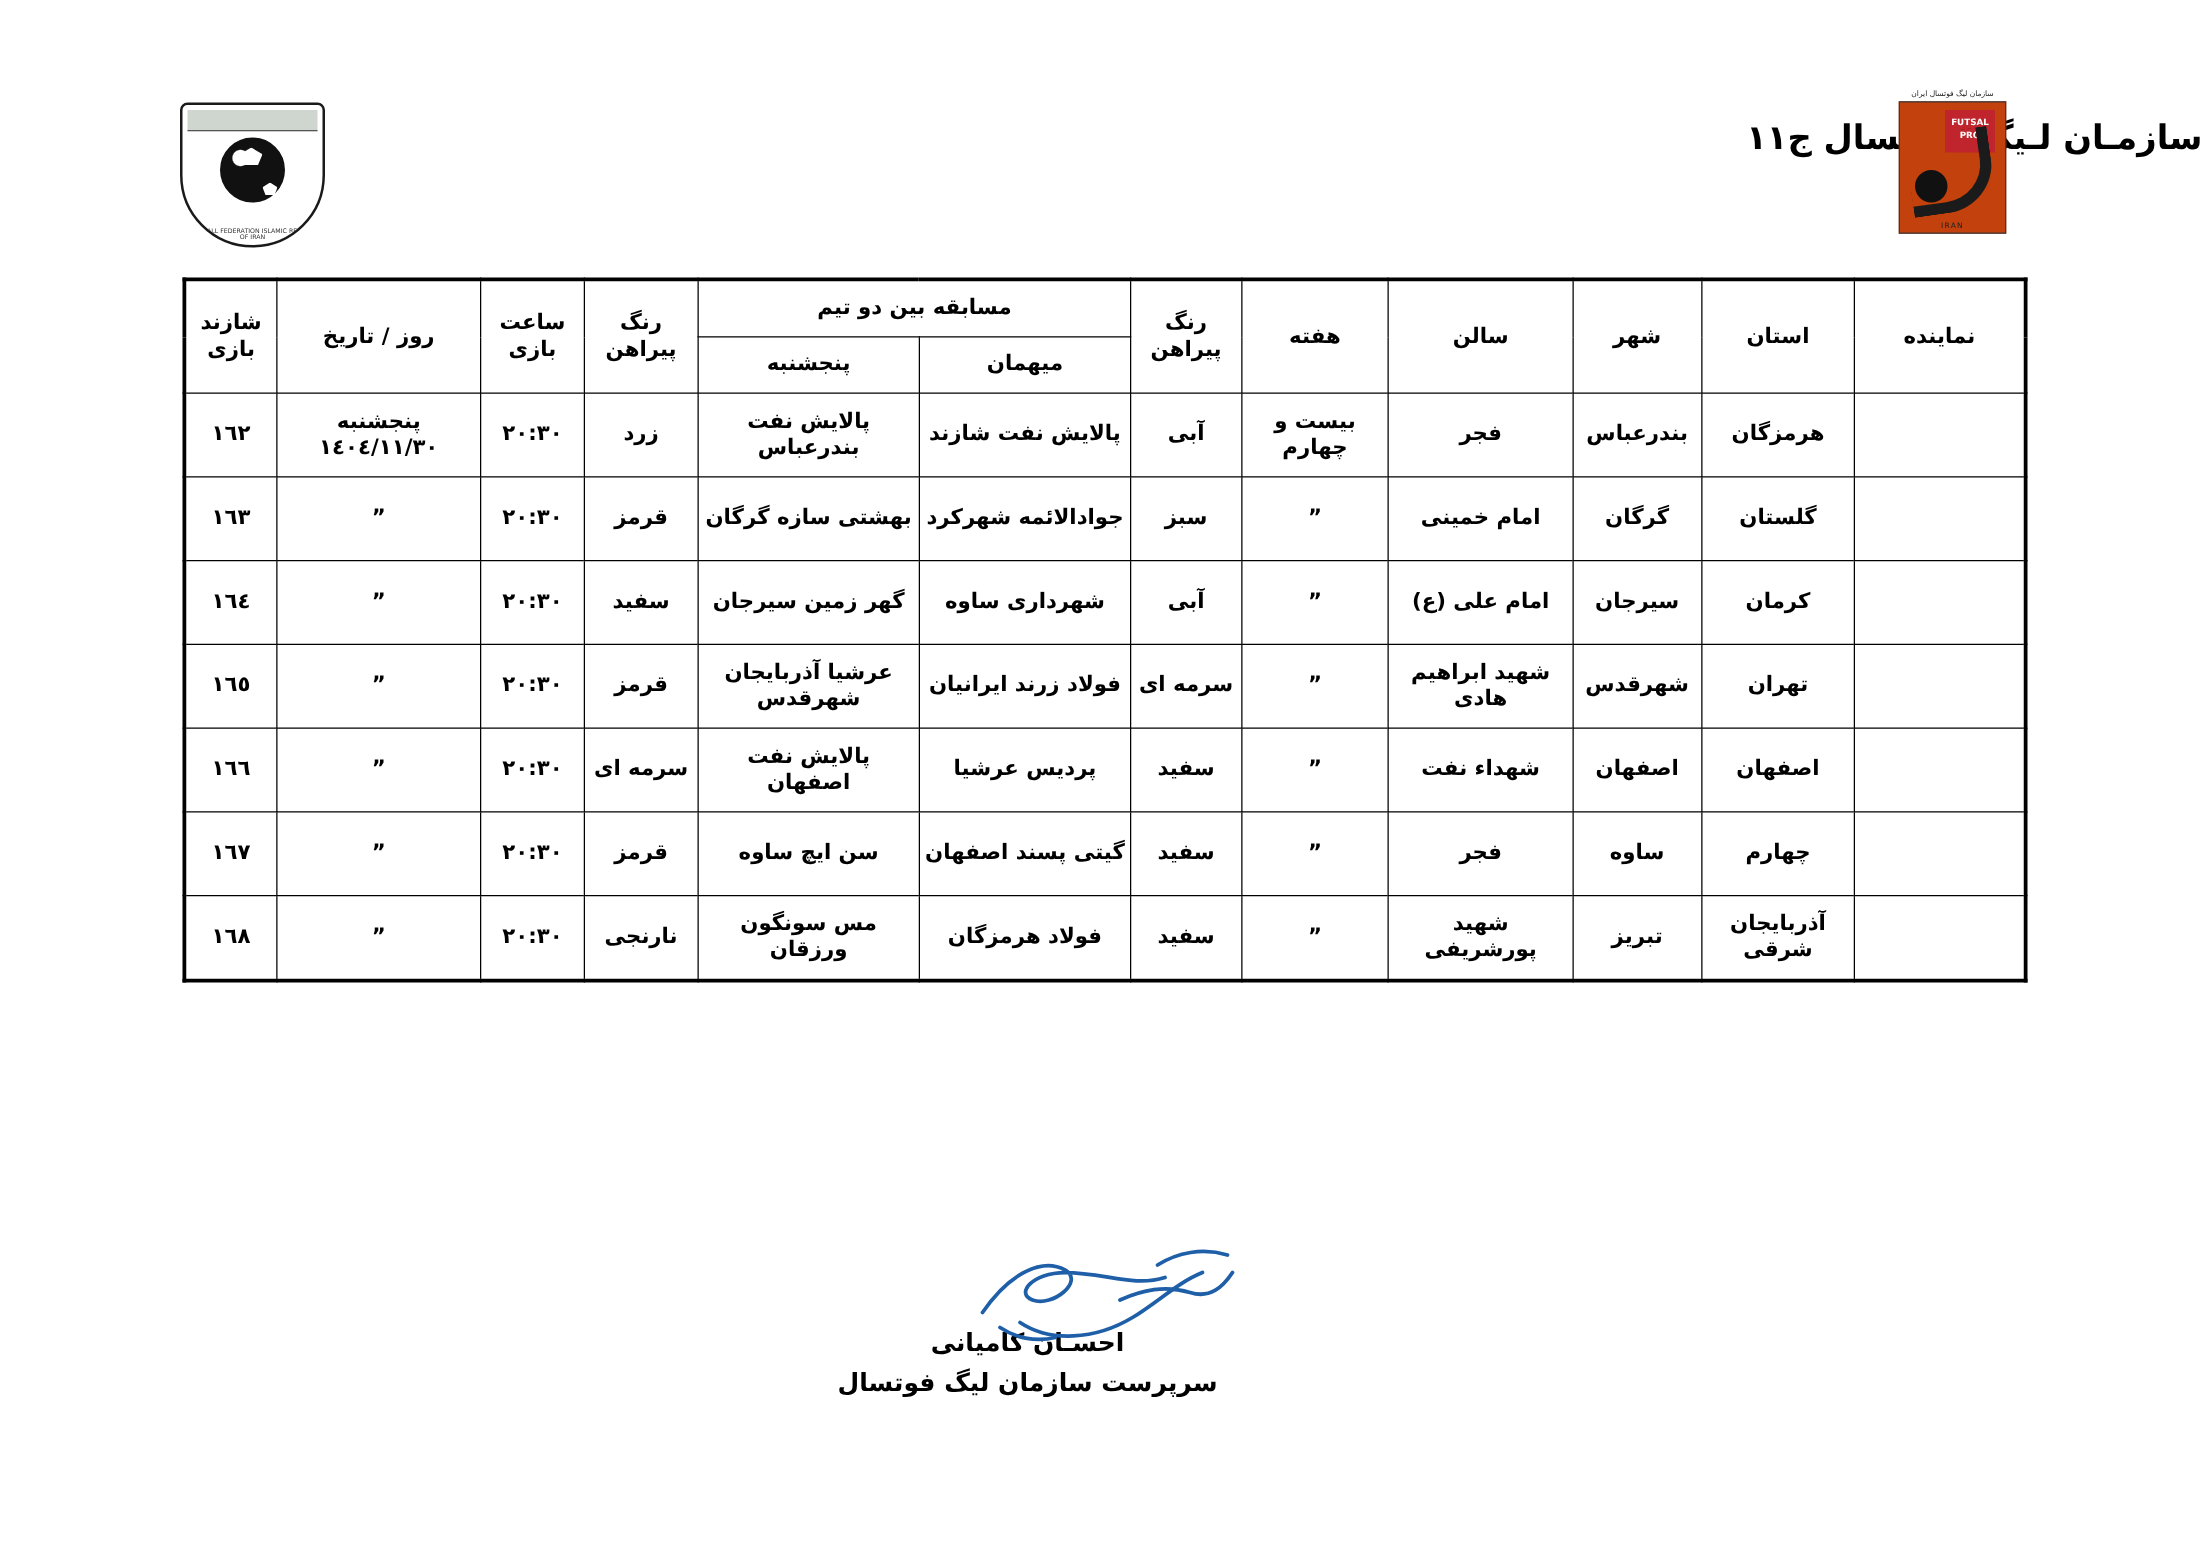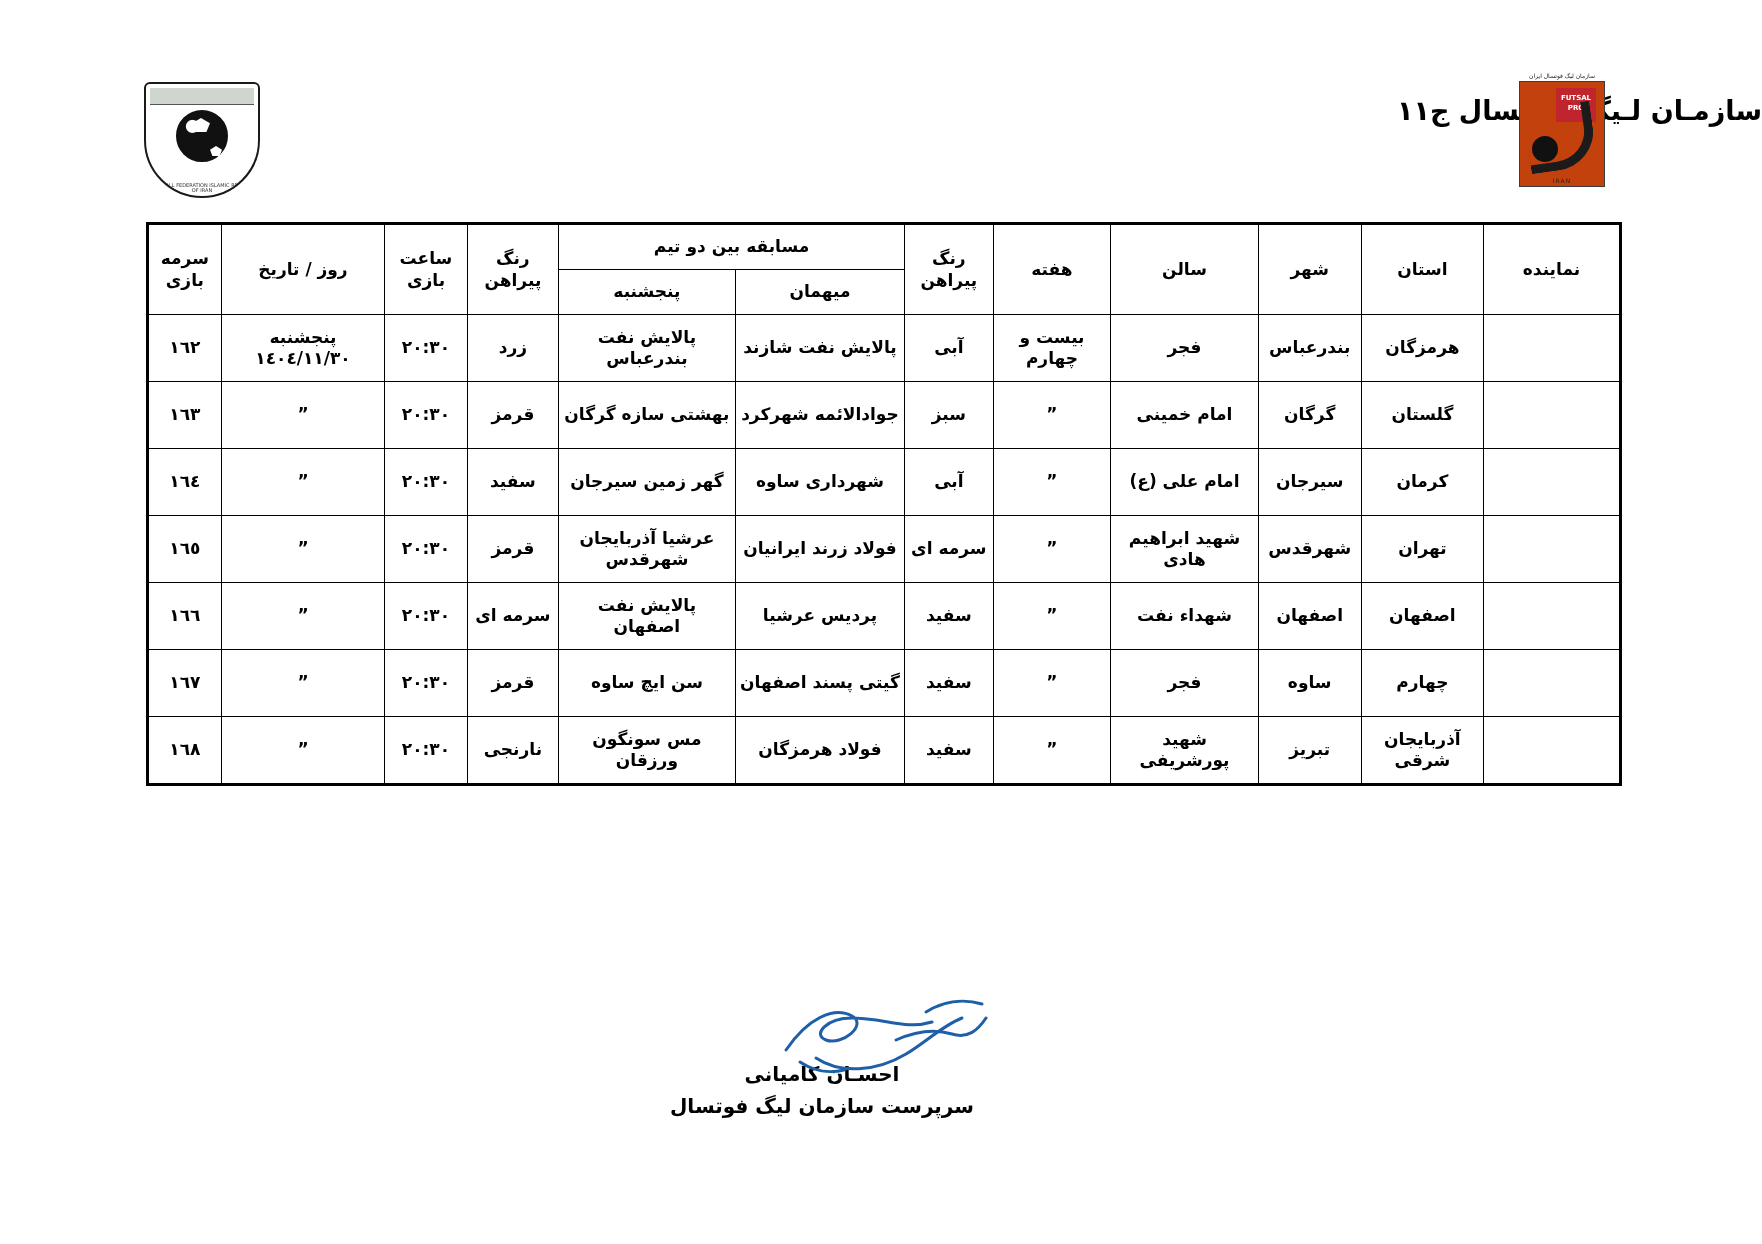--- a/index.html
+++ b/index.html
@@ -316,21 +316,21 @@
           <th rowspan="2">نماینده</th>
           <th rowspan="2">استان</th>
           <th rowspan="2">شهر</th>
           <th rowspan="2">سالن</th>
           <th rowspan="2">هفته</th>
           <th rowspan="2" class="two-line">رنگ پیراهن</th>
           <th colspan="2" class="hdr-span">مسابقه بین دو تیم</th>
           <th rowspan="2" class="two-line">رنگ پیراهن</th>
           <th rowspan="2" class="two-line">ساعت بازی</th>
           <th rowspan="2">روز / تاریخ</th>
-          <th rowspan="2" class="two-line">سرمه بازی</th>
+          <th rowspan="2" class="two-line">شازند بازی</th>
         </tr>
         <tr class="r2">
           <th>میهمان</th>
           <th>پنجشنبه</th>
         </tr>
       </thead>
       <tbody>
         <tr>
           <td></td>
           <td>هرمزگان</td>

